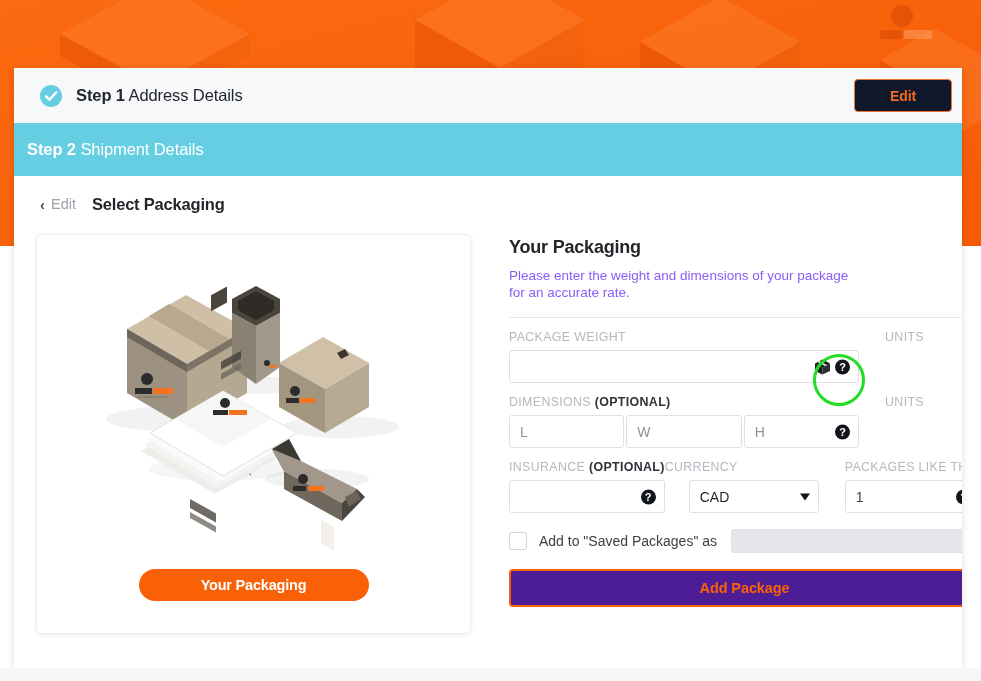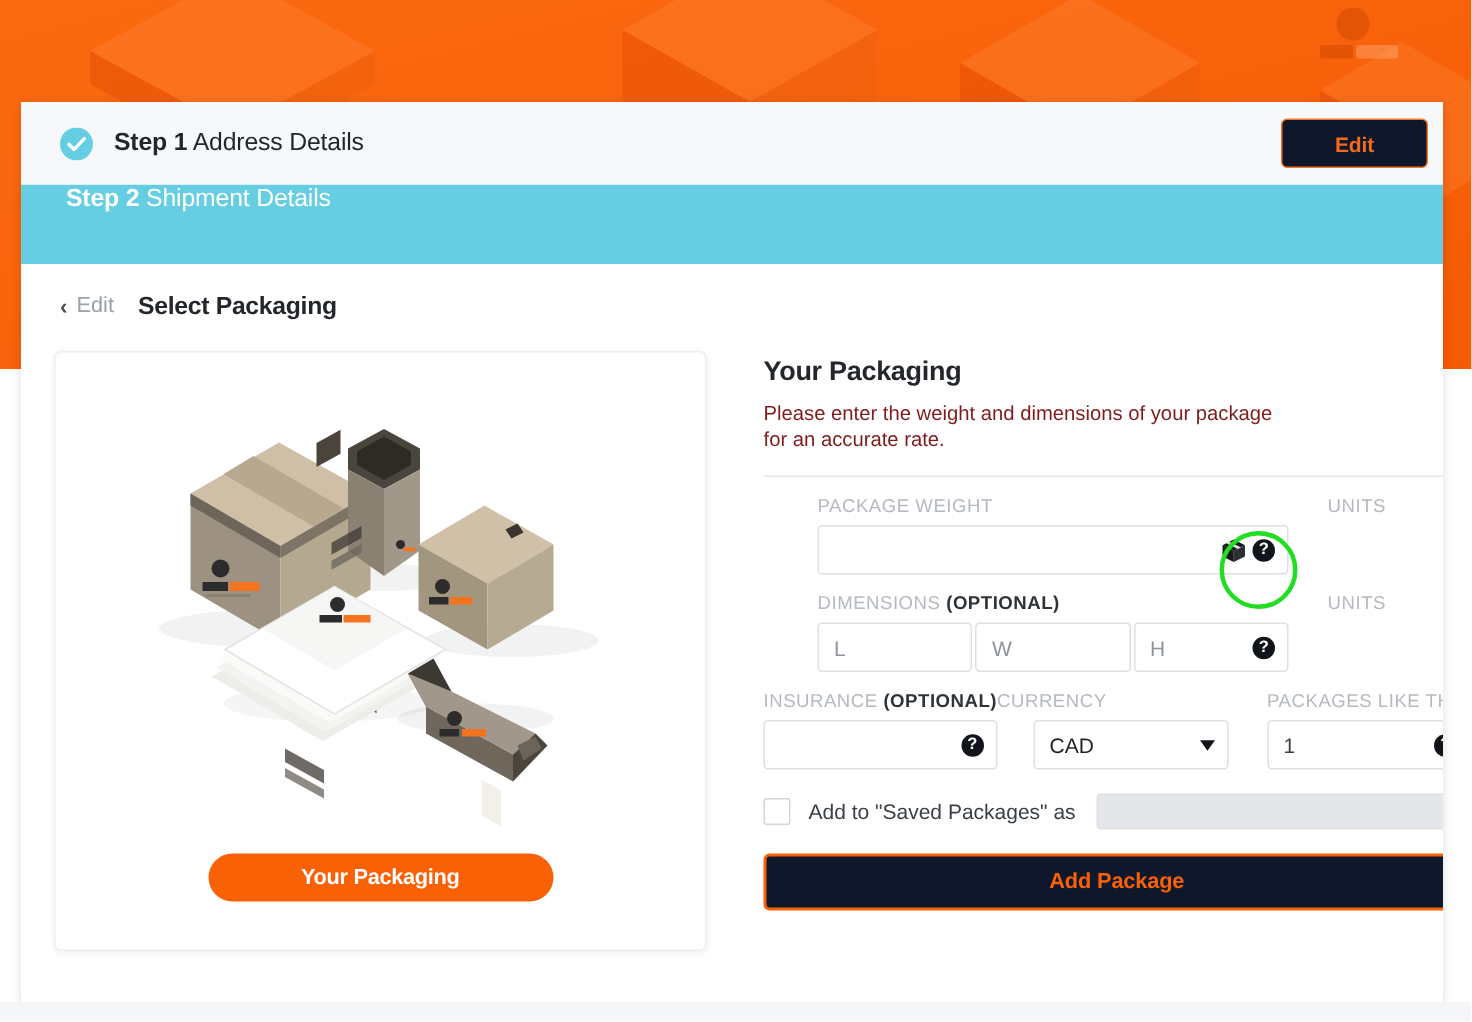--- a/index.html
+++ b/index.html
@@ -90,22 +90,22 @@
     cursor: pointer;
     letter-spacing: -0.1px;
     padding: 0;
   }
 
   
   .step2 {
     height: 53px;
     background: #66cee3;
     display: flex;
-    align-items: flex-start;
-    padding-left: 30px;
+    align-items: center;
+    padding-left: 13px;
   }
   .step2-label {
     font-size: 16.5px;
     color: #ffffff;
     letter-spacing: -0.1px;
   }
   .step2-label .strong { font-weight: bold; }
 
   
   .subhead {
@@ -187,21 +187,21 @@
   }
   .form-title {
     font-size: 18px;
     font-weight: bold;
     color: #23272b;
     margin: 5px 0 9px 0;
     letter-spacing: -0.2px;
   }
   .form-sub {
     font-size: 13.5px;
-    color: #7f1d1d;
+    color: #8b5cf6;
     line-height: 17px;
     max-width: 345px;
     margin-bottom: 16px;
   }
   .divider {
     height: 1px;
     background: #e6e8ea;
     margin-bottom: 12px;
   }
 
@@ -209,21 +209,21 @@
     font-size: 12.4px;
     color: #b4b9c0;
     letter-spacing: 0.35px;
     text-transform: uppercase;
     margin-bottom: 6px;
     white-space: nowrap;
   }
   .fl .opt { color: #2e3338; font-weight: bold; }
 
   .row { display: flex; }
-  .grow { flex: 1 1 auto; margin-left: 36px; }
+  .grow { flex: 1 1 auto; }
 
   .fieldwrap { position: relative; }
 
   .inp {
     width: 100%;
     height: 33px;
     border: 1px solid #dcdfe3;
     border-radius: 3px;
     background: #ffffff;
     font-size: 14px;
@@ -307,21 +307,21 @@
   .chk-label {
     font-size: 14px;
     color: #3a3f45;
     margin: 0 14px 0 12px;
     white-space: nowrap;
   }
 
   .add-pkg-btn {
     width: 100%;
     height: 38px;
-    background: #0f172a;
+    background: #4c1d95;
     border: 2px solid #f96107;
     border-radius: 4px;
     color: #f96107;
     font-size: 14.5px;
     font-weight: bold;
     font-family: "Liberation Sans", sans-serif;
     cursor: pointer;
     letter-spacing: -0.1px;
     margin-top: 16px;
   }

